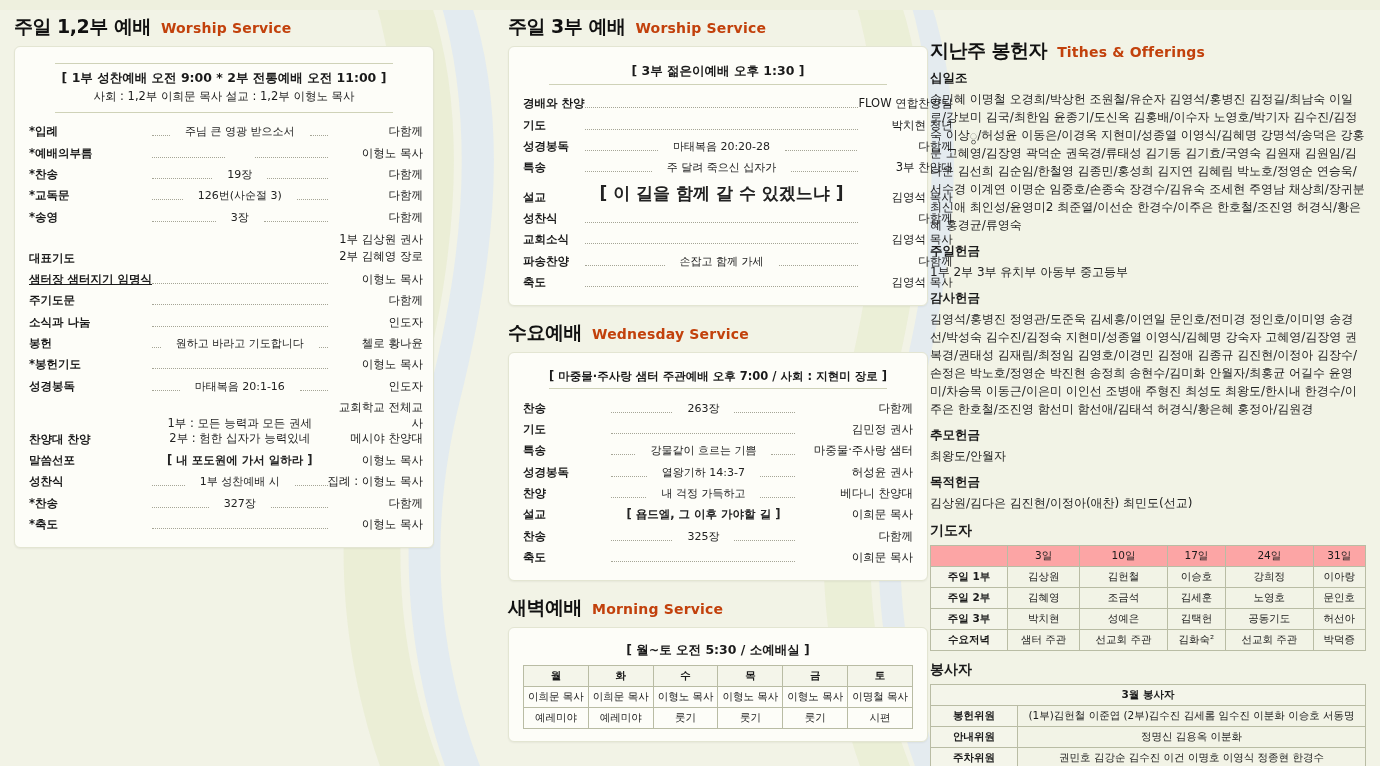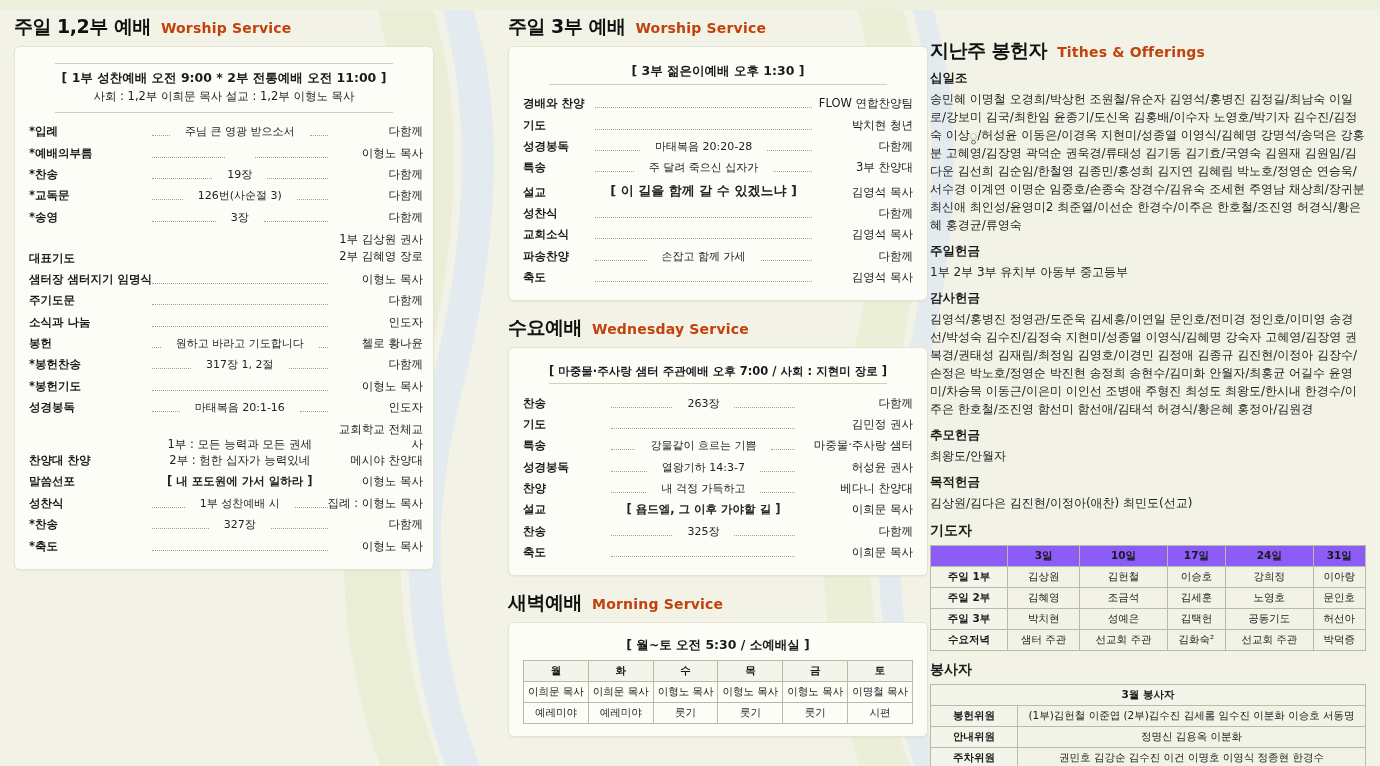--- a/index.html
+++ b/index.html
@@ -61,21 +61,21 @@
   .give-block{margin-bottom:9px;}
   .give-title{font-size:12.5px;font-weight:bold;margin-bottom:3px;}
   .give-body{font-size:12px;line-height:1.5;color:#222;}
 
   .mini-title{font-size:14px;font-weight:bold;margin:10px 0 5px 0;}
 
   table.grid{width:100%;border-collapse:collapse;font-size:10.5px;}
   table.grid th, table.grid td{
     border:1px solid #b9bca4;padding:3px 2px;text-align:center;
   }
-  table.grid th{background:#8b5cf6;font-weight:bold;}
+  table.grid th{background:#fca5a5;font-weight:normal;}
   table.grid td.rowhead{background:#f4f5ea;font-weight:bold;white-space:nowrap;}
 
   table.grid2{width:100%;border-collapse:collapse;font-size:10.5px;}
   table.grid2 th, table.grid2 td{border:1px solid #b9bca4;padding:3px 4px;}
   table.grid2 th{background:#f4f5ea;font-weight:bold;text-align:center;}
   table.grid2 td.rowhead{background:#f4f5ea;font-weight:bold;text-align:center;white-space:nowrap;width:78px;}
   table.grid2 td.val{text-align:center;}
 
   table.dawn{width:100%;border-collapse:collapse;font-size:10.5px;}
   table.dawn th, table.dawn td{border:1px solid #b9bca4;padding:3px 2px;text-align:center;}
@@ -164,21 +164,21 @@
               </td>
               <td class="right">다함께</td>
             </tr>
           <tr>
               <td class="label">대표기도</td>
               <td class="mid"></td>
               <td class="right" style="white-space:pre-line;line-height:1.5;">1부 김상원 권사
 2부 김혜영 장로</td>
             </tr>
           <tr>
-              <td class="label" style="width:150px;">샘터장 샘터지기 임명식</td>
+              <td class="label" style="width:150px;text-decoration:underline;">샘터장 샘터지기 임명식</td>
               <td class="mid">
                 <div class="mid-wrap">
                   <span class="fill"></span>
                 </div>
               </td>
               <td class="right">이형노 목사</td>
             </tr>
           <tr>
               <td class="label">주기도문</td>
               <td class="mid">
@@ -200,31 +200,20 @@
           <tr>
               <td class="label">봉헌</td>
               <td class="mid">
                 <div class="mid-wrap">
                   <span class="fill"></span>
                   <span class="txt">원하고 바라고 기도합니다</span>
                   <span class="fill"></span>
                 </div>
               </td>
               <td class="right">첼로 황나윤</td>
-            </tr>
-          <tr>
-              <td class="label">*봉헌찬송</td>
-              <td class="mid">
-                <div class="mid-wrap">
-                  <span class="fill"></span>
-                  <span class="txt">317장 1, 2절</span>
-                  <span class="fill"></span>
-                </div>
-              </td>
-              <td class="right">다함께</td>
             </tr>
           <tr>
               <td class="label">*봉헌기도</td>
               <td class="mid">
                 <div class="mid-wrap">
                   <span class="fill"></span>
                 </div>
               </td>
               <td class="right">이형노 목사</td>
             </tr>
@@ -342,21 +331,21 @@
                   <span class="fill"></span>
                 </div>
               </td>
               <td class="right">3부 찬양대</td>
             </tr>
           <tr>
               <td class="label">설교</td>
               <td class="mid">
                 <div class="mid-wrap">
                   <span class="fill"></span>
-                  <span class="txt" style="font-weight:bold;font-size:13px;">[ 이 길을 함께 갈 수 있겠느냐 ]</span>
+                  <span class="txt" style="font-weight:bold;font-size:17px;">[ 이 길을 함께 갈 수 있겠느냐 ]</span>
                   <span class="fill"></span>
                 </div>
               </td>
               <td class="right">김영석 목사</td>
             </tr>
           <tr>
               <td class="label">성찬식</td>
               <td class="mid">
                 <div class="mid-wrap">
                   <span class="fill"></span>

